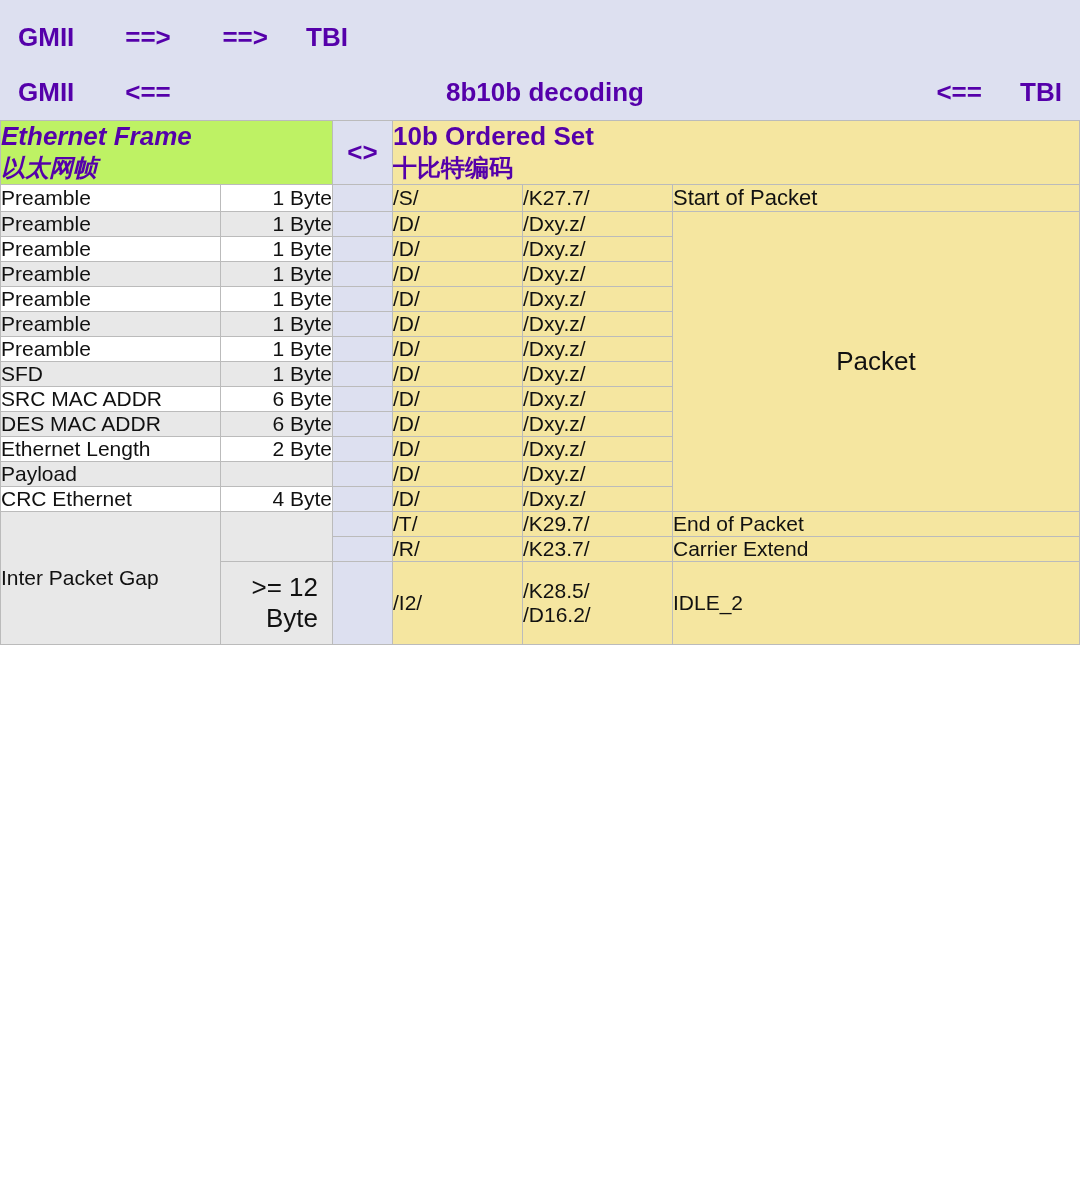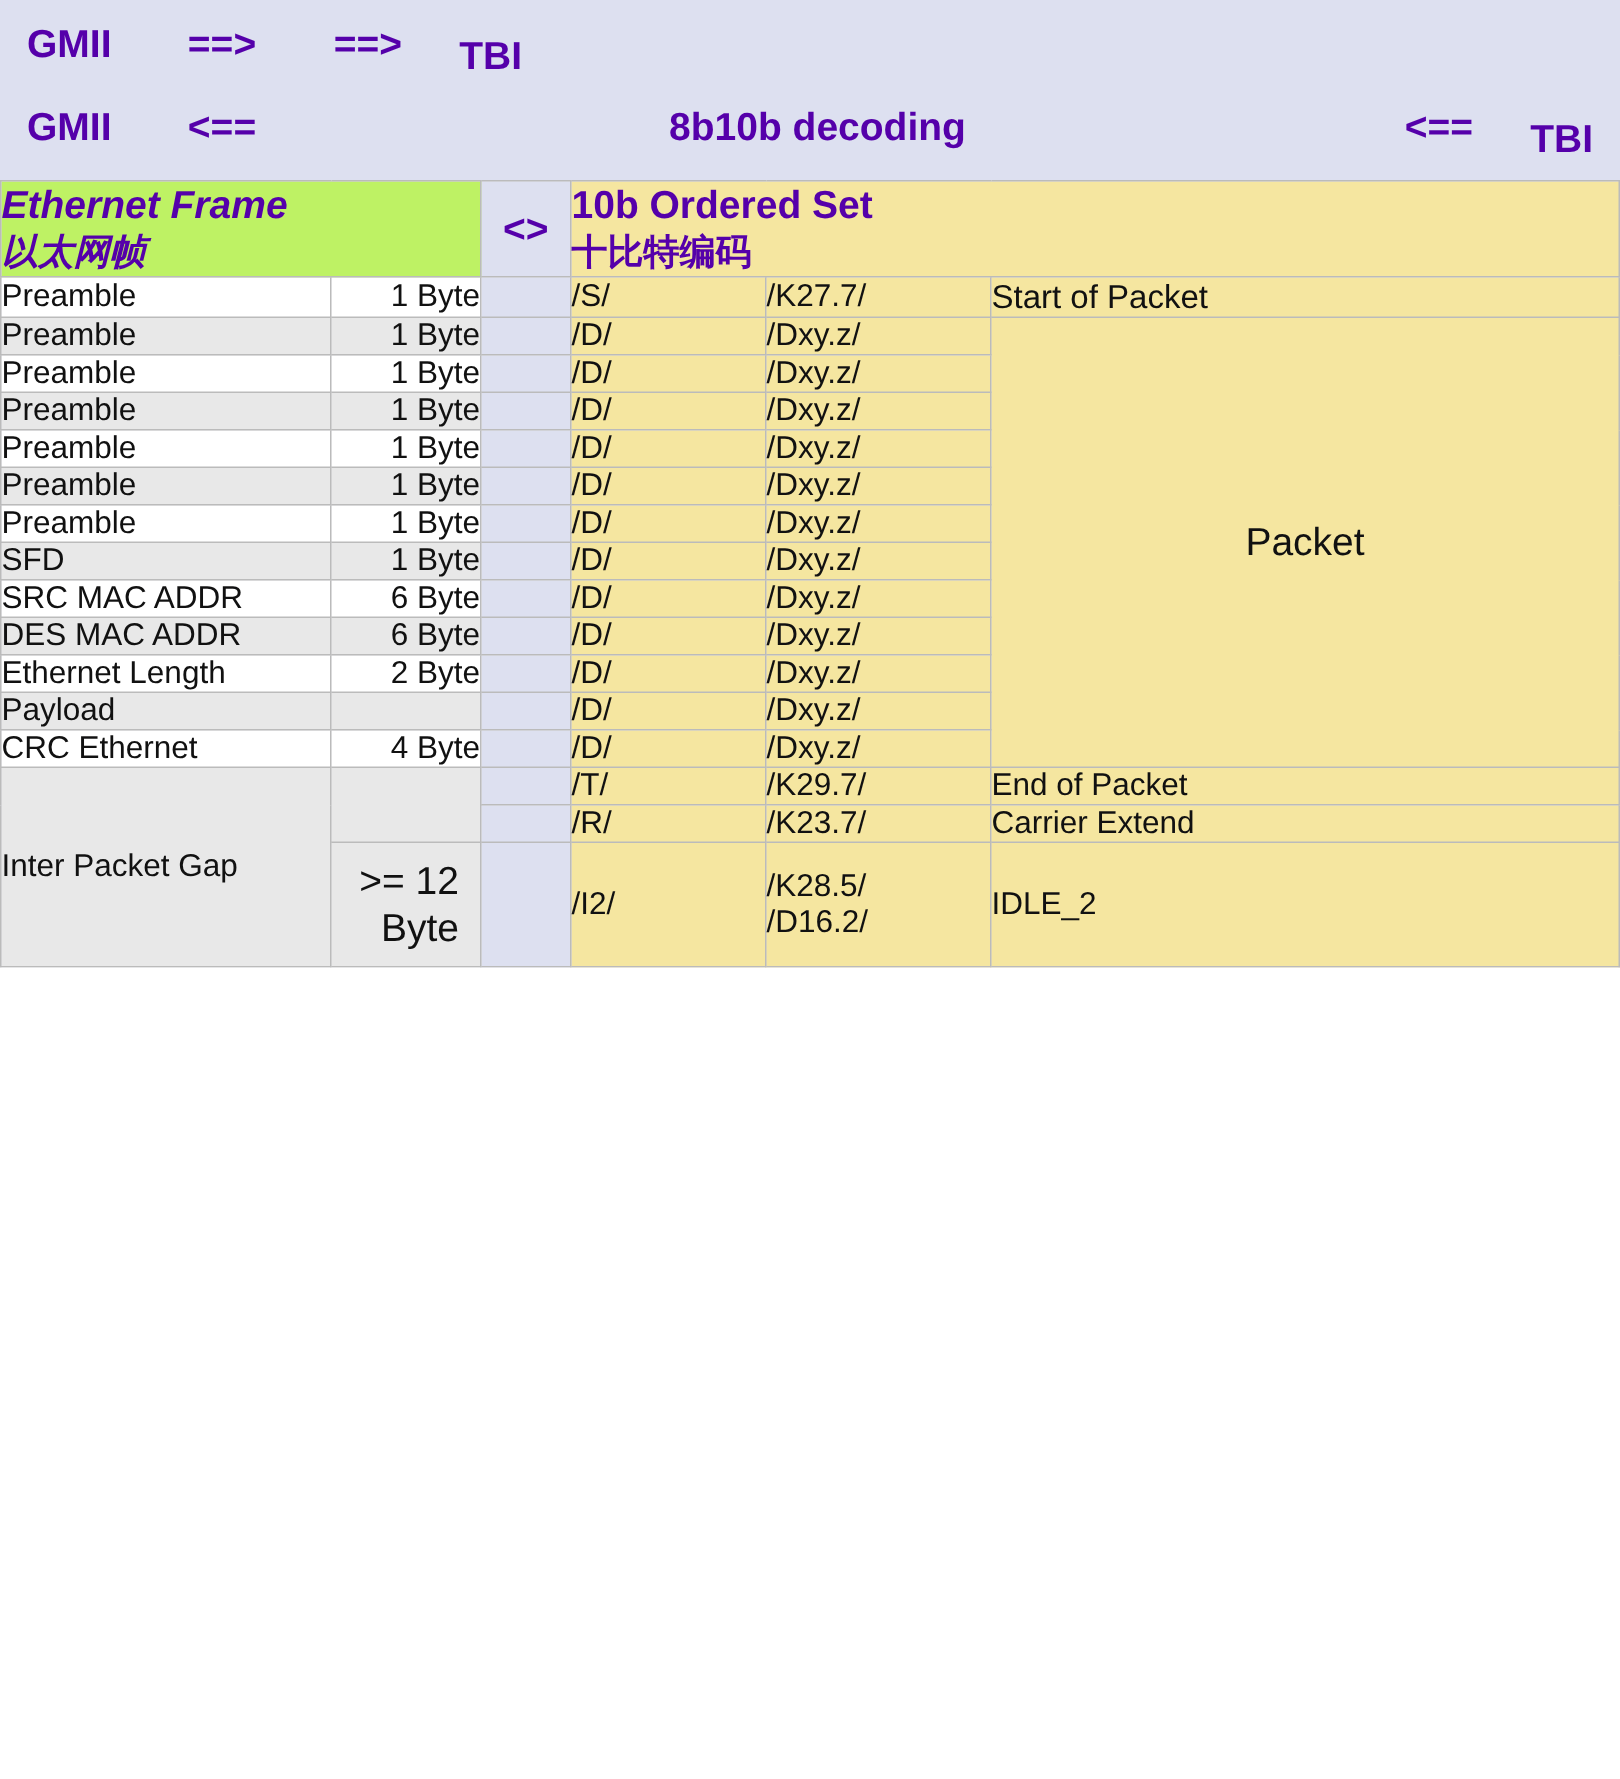--- a/index.html
+++ b/index.html
@@ -20,21 +20,21 @@
       font-size: 32px;
       font-weight: bold;
       color: #5500aa;
     }
     .encoding-rows {
       background: #dde0f0;
       padding: 2px 18px 8px;
     }
     .enc-row {
       display: flex;
-      align-items: center;
+      align-items: flex-end;
       font-size: 26px;
       font-weight: bold;
       color: #5500aa;
       line-height: 1.5;
     }
     .enc-row .gmii { min-width: 90px; }
     .enc-row .arrow { min-width: 80px; text-align: center; }
     .enc-row .enc-label { flex: 1; text-align: center; }
     .enc-row .arrow2 { min-width: 80px; text-align: right; }
     .enc-row .tbi { min-width: 80px; text-align: right; margin-top: 16px; }
@@ -87,21 +87,21 @@
       padding: 10px 14px;
       vertical-align: middle;
       width: 220px;
     }
     .cell-size {
       font-size: 21px;
       color: #111;
       padding: 10px 14px;
       vertical-align: middle;
       text-align: right;
-      width: 100px;
+      width: 112px;
     }
     .cell-arrow {
       font-size: 18px;
       color: #555;
       text-align: center;
       vertical-align: middle;
       width: 60px;
       background: #dde0f0;
     }
     .cell-code {

